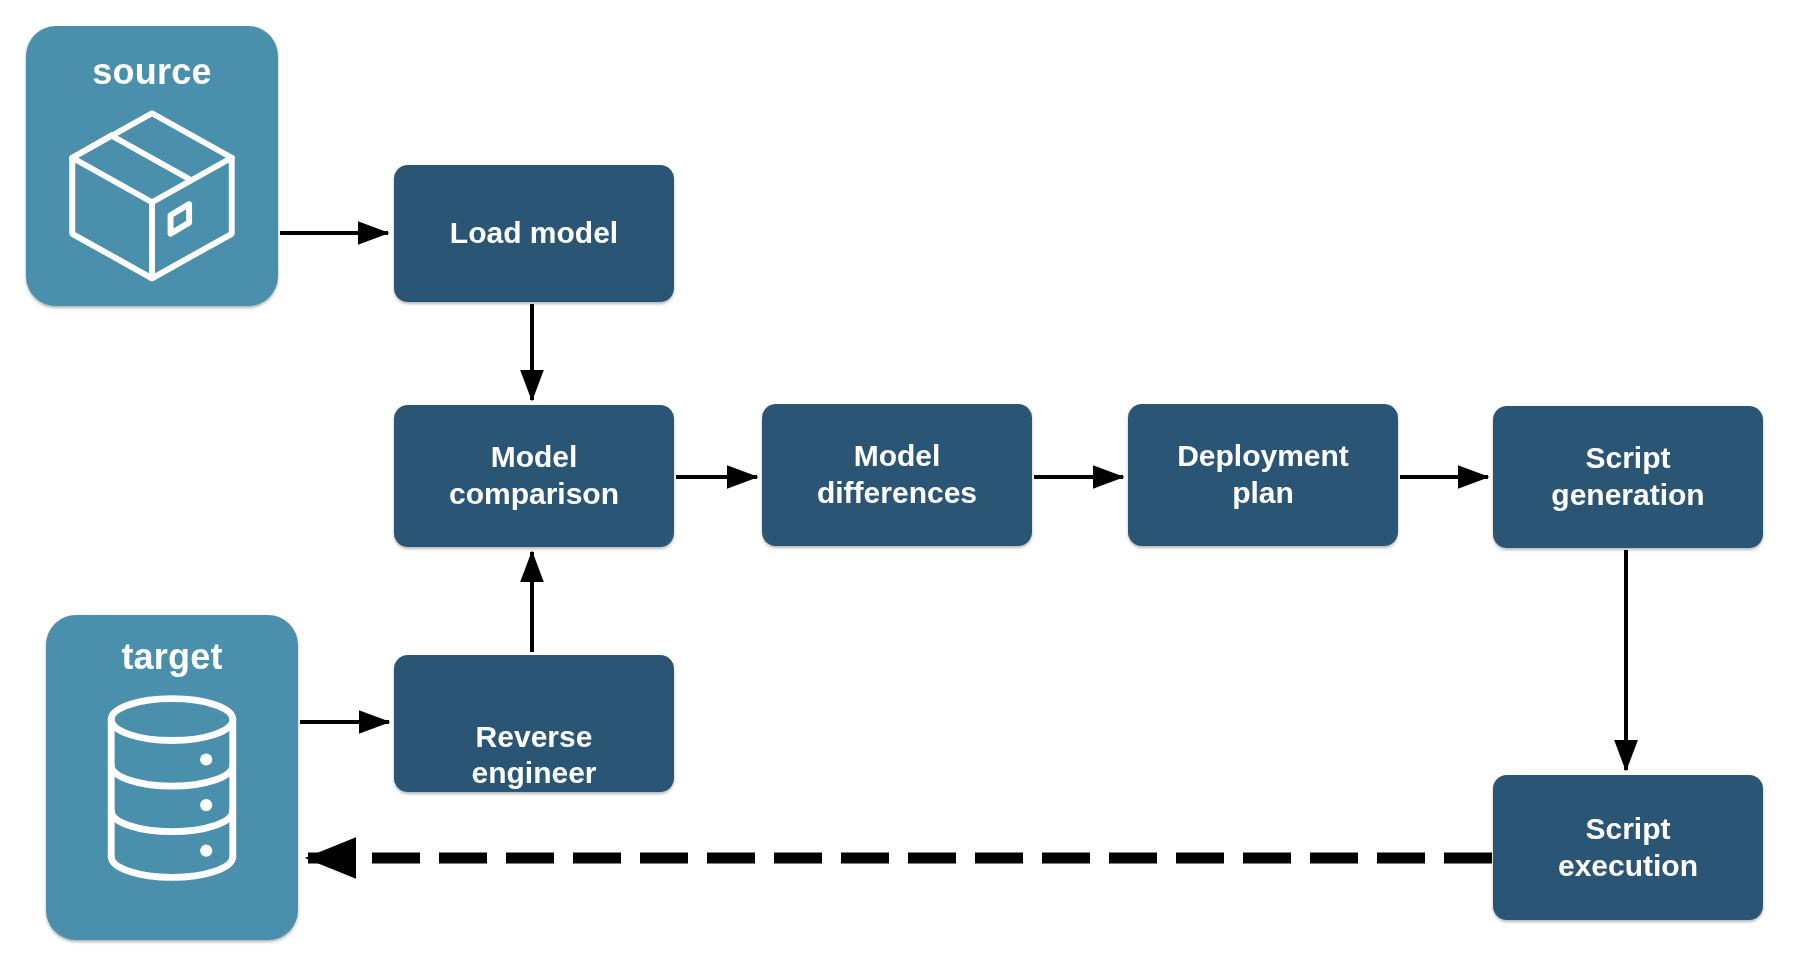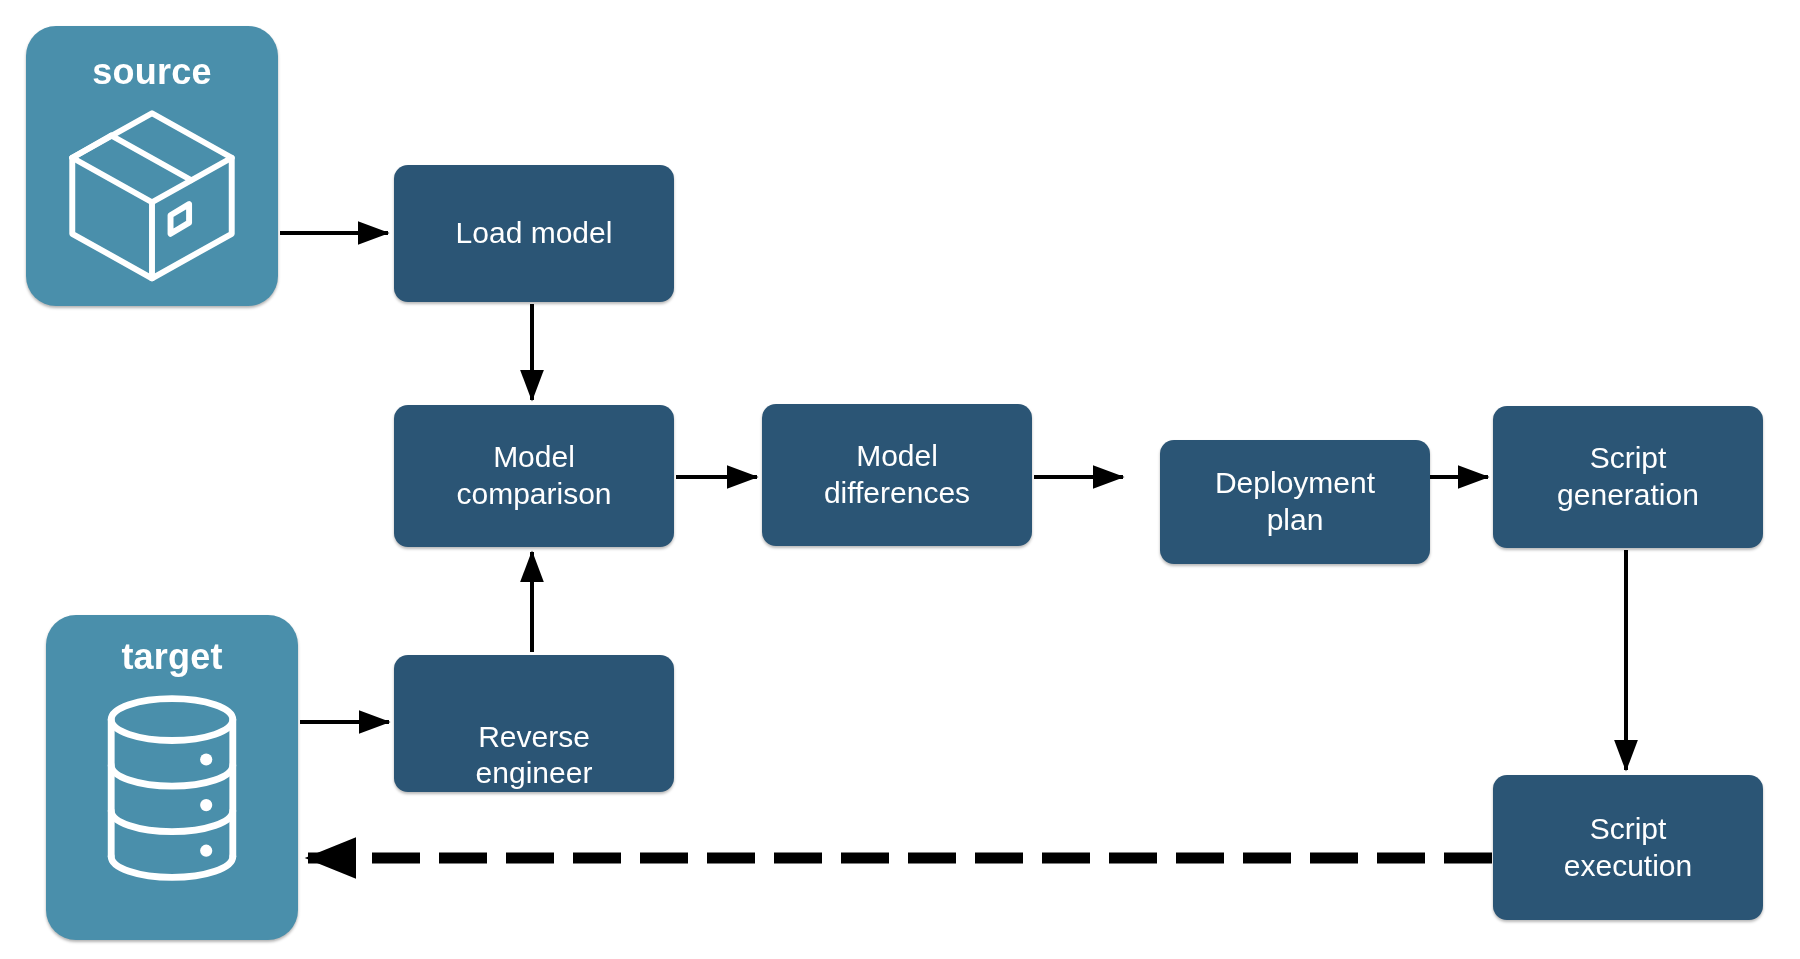--- a/index.html
+++ b/index.html
@@ -62,21 +62,21 @@
     display: flex;
     align-items: center;
     justify-content: center;
     text-align: center;
     z-index: 2;
   }
   .process-label {
     color: #ffffff;
     font-size: 30px;
     line-height: 1.22;
-    font-weight: 400;
+    font-weight: 700;
     padding: 0 8px;
     white-space: pre-line;
   }
 </style>
 </head>
 <body>
 
 <div id="canvas">
 
   <svg id="edge-layer" viewBox="0 0 1800 959">
@@ -157,21 +157,21 @@
   <div class="process" style="left:394px; top:405px; width:280px; height:142px;">
     <span class="process-label">Model
 comparison</span>
   </div>
 
   <div class="process" style="left:762px; top:404px; width:270px; height:142px;">
     <span class="process-label">Model
 differences</span>
   </div>
 
-  <div class="process" style="left:1160px; top:404px; width:270px; height:124px;margin-top:36px;">
+  <div class="process" style="left:1128px; top:404px; width:270px; height:142px;">
     <span class="process-label">Deployment
 plan</span>
   </div>
 
   <div class="process" style="left:1493px; top:406px; width:270px; height:142px;">
     <span class="process-label">Script
 generation</span>
   </div>
 
   <div class="process" style="left:1493px; top:775px; width:270px; height:145px;">

